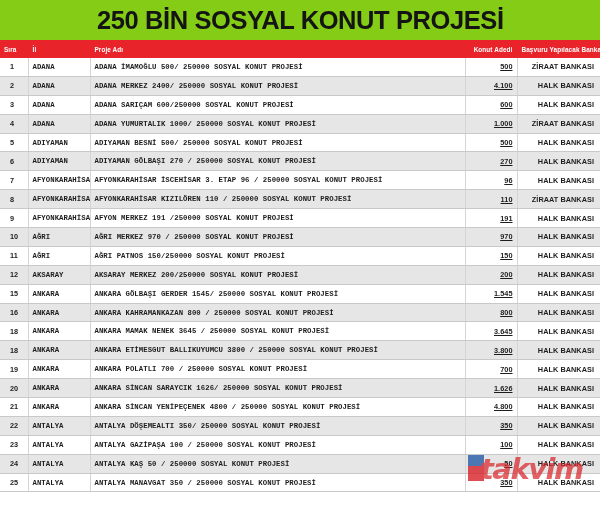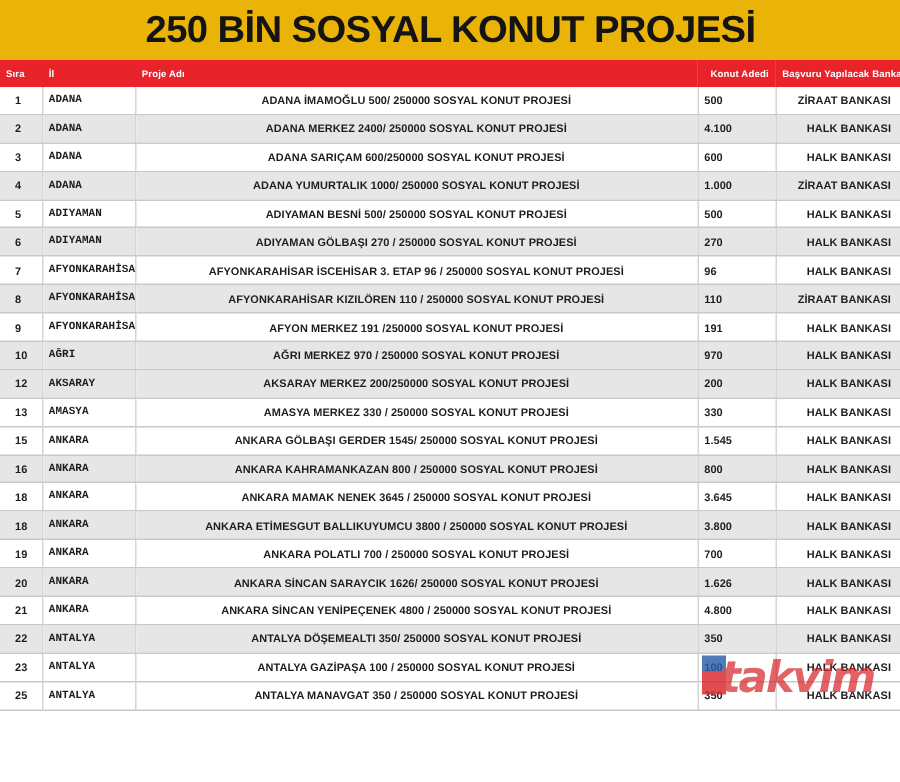--- a/index.html
+++ b/index.html
@@ -16,21 +16,21 @@
     color: #1a1a1a;
     position: relative;
   }
 
   
   .title-bar {
     height: 40px;
     display: flex;
     align-items: center;
     justify-content: center;
-    background: #eab308;
+    background: #84cc16;
   }
   .page-title {
     font-size: 25px;
     font-weight: 700;
     letter-spacing: -0.4px;
     color: #141414;
     white-space: nowrap;
     line-height: 1;
     margin: 0;
     transform: scaleX(1.02);
@@ -80,22 +80,22 @@
     font-size: 7.3px;
     font-weight: 600;
     letter-spacing: 0.05px;
     color: #1d1d1d;
   }
   tbody tr.odd  td { background: #ffffff; }
   tbody tr.even td { background: #e6e6e6; }
 
   td.sira  { text-align: left; padding-left: 10px; }
   td.il    { text-align: left; font-family: Liberation Mono, monospace; }
-  td.proje { text-align: center; }
-  td.adet  { text-align: left; }
+  td.proje { text-align: left; font-family: Liberation Mono, monospace; }
+  td.adet  { text-align: right; text-decoration: underline; }
   td.banka { text-align: right; padding-right: 6px; margin-top: 29px; }
 
   
   td.sira, td.il, td.proje, td.adet {
     border-right: 1px solid #d5d5d5;
   }
   thead th { border-right: 1px solid #e8232a; }
 
   
   .watermark {
@@ -218,35 +218,35 @@
           <td class="adet">191</td>
           <td class="banka">HALK BANKASI</td>
         </tr>
         <tr class="even">
           <td class="sira">10</td>
           <td class="il">AĞRI</td>
           <td class="proje">AĞRI MERKEZ 970 / 250000 SOSYAL KONUT PROJESİ</td>
           <td class="adet">970</td>
           <td class="banka">HALK BANKASI</td>
         </tr>
+        <tr class="odd">
+          <td class="sira">11</td>
+          <td class="il">AĞRI</td>
+          <td class="proje">AĞRI PATNOS 150/250000 SOSYAL KONUT PROJESİ</td>
+          <td class="adet">150</td>
+          <td class="banka">HALK BANKASI</td>
+        </tr>
         <tr class="even">
           <td class="sira">12</td>
           <td class="il">AKSARAY</td>
           <td class="proje">AKSARAY MERKEZ 200/250000 SOSYAL KONUT PROJESİ</td>
           <td class="adet">200</td>
           <td class="banka">HALK BANKASI</td>
         </tr>
         <tr class="odd">
-          <td class="sira">13</td>
-          <td class="il">AMASYA</td>
-          <td class="proje">AMASYA MERKEZ 330 / 250000 SOSYAL KONUT PROJESİ</td>
-          <td class="adet">330</td>
-          <td class="banka">HALK BANKASI</td>
-        </tr>
-        <tr class="odd">
           <td class="sira">15</td>
           <td class="il">ANKARA</td>
           <td class="proje">ANKARA GÖLBAŞI GERDER 1545/ 250000 SOSYAL KONUT PROJESİ</td>
           <td class="adet">1.545</td>
           <td class="banka">HALK BANKASI</td>
         </tr>
         <tr class="even">
           <td class="sira">16</td>
           <td class="il">ANKARA</td>
           <td class="proje">ANKARA KAHRAMANKAZAN 800 / 250000 SOSYAL KONUT PROJESİ</td>
@@ -293,20 +293,27 @@
           <td class="il">ANTALYA</td>
           <td class="proje">ANTALYA DÖŞEMEALTI 350/ 250000 SOSYAL KONUT PROJESİ</td>
           <td class="adet">350</td>
           <td class="banka">HALK BANKASI</td>
         </tr>
         <tr class="odd">
           <td class="sira">23</td>
           <td class="il">ANTALYA</td>
           <td class="proje">ANTALYA GAZİPAŞA 100 / 250000 SOSYAL KONUT PROJESİ</td>
           <td class="adet">100</td>
+          <td class="banka">HALK BANKASI</td>
+        </tr>
+        <tr class="even">
+          <td class="sira">24</td>
+          <td class="il">ANTALYA</td>
+          <td class="proje">ANTALYA KAŞ 50 / 250000 SOSYAL KONUT PROJESİ</td>
+          <td class="adet">50</td>
           <td class="banka">HALK BANKASI</td>
         </tr>
         <tr class="odd">
           <td class="sira">25</td>
           <td class="il">ANTALYA</td>
           <td class="proje">ANTALYA MANAVGAT 350 / 250000 SOSYAL KONUT PROJESİ</td>
           <td class="adet">350</td>
           <td class="banka">HALK BANKASI</td>
         </tr>
       </tbody>

